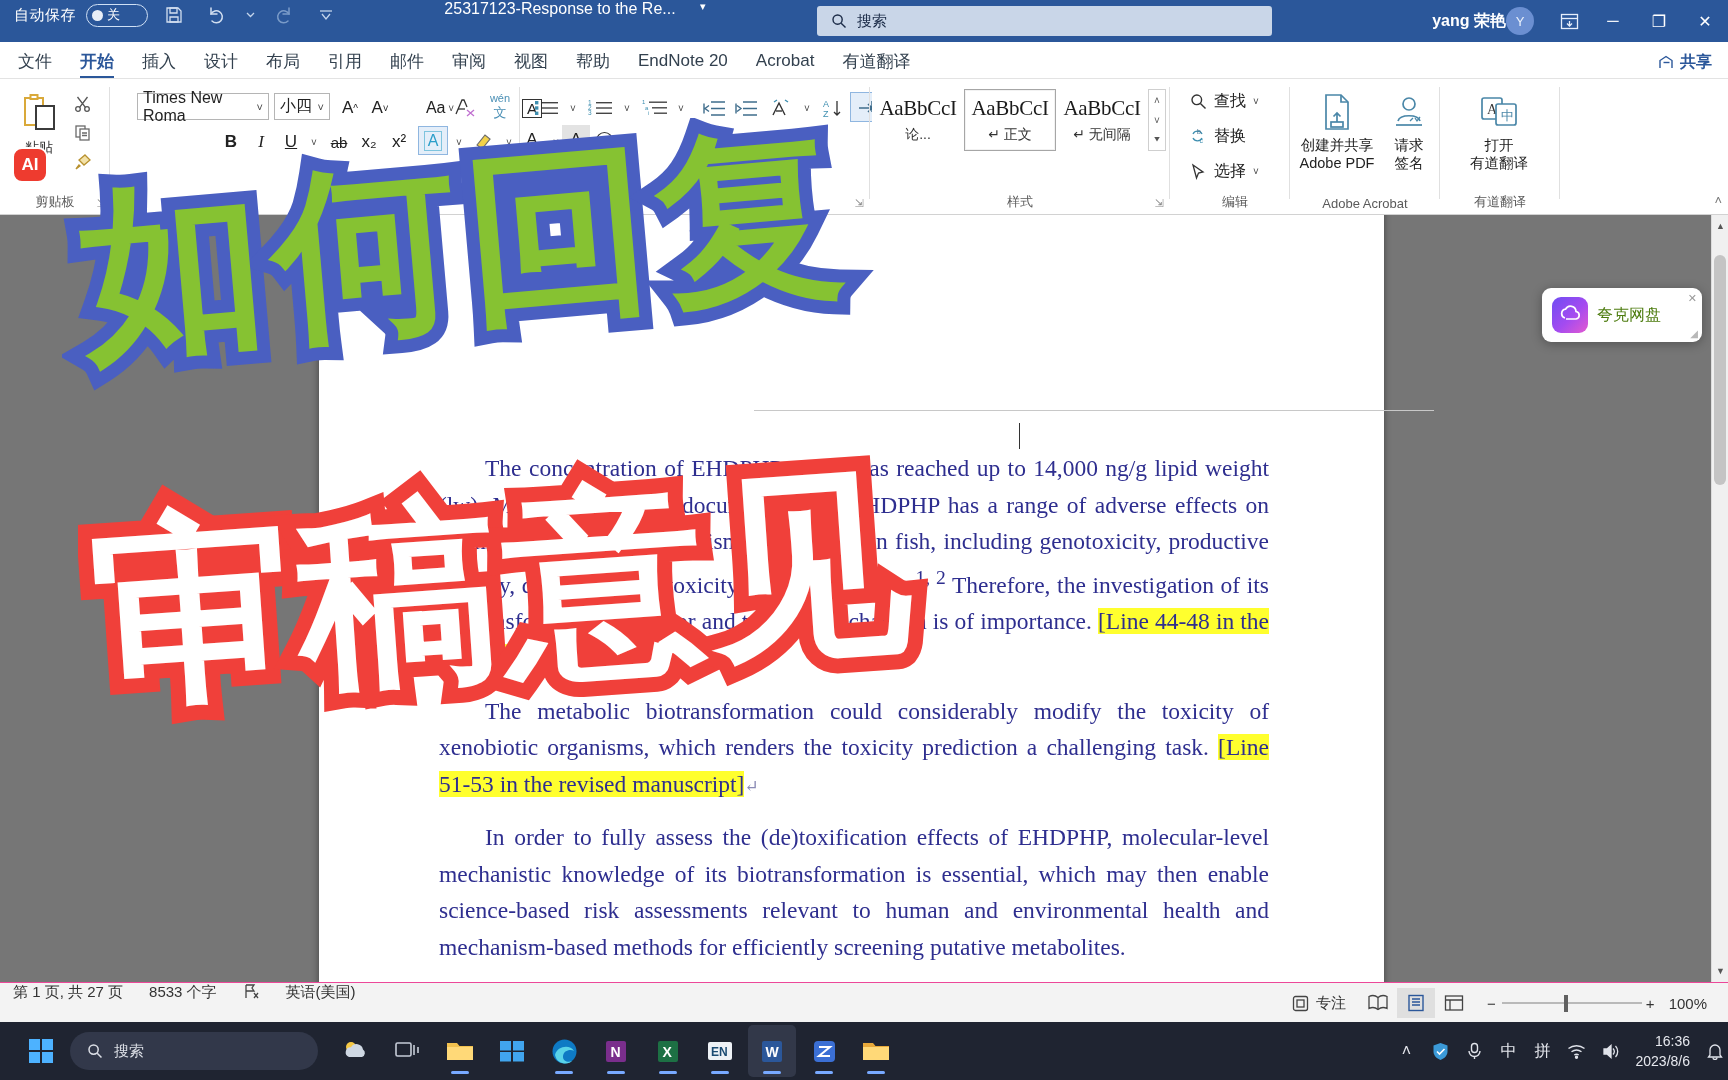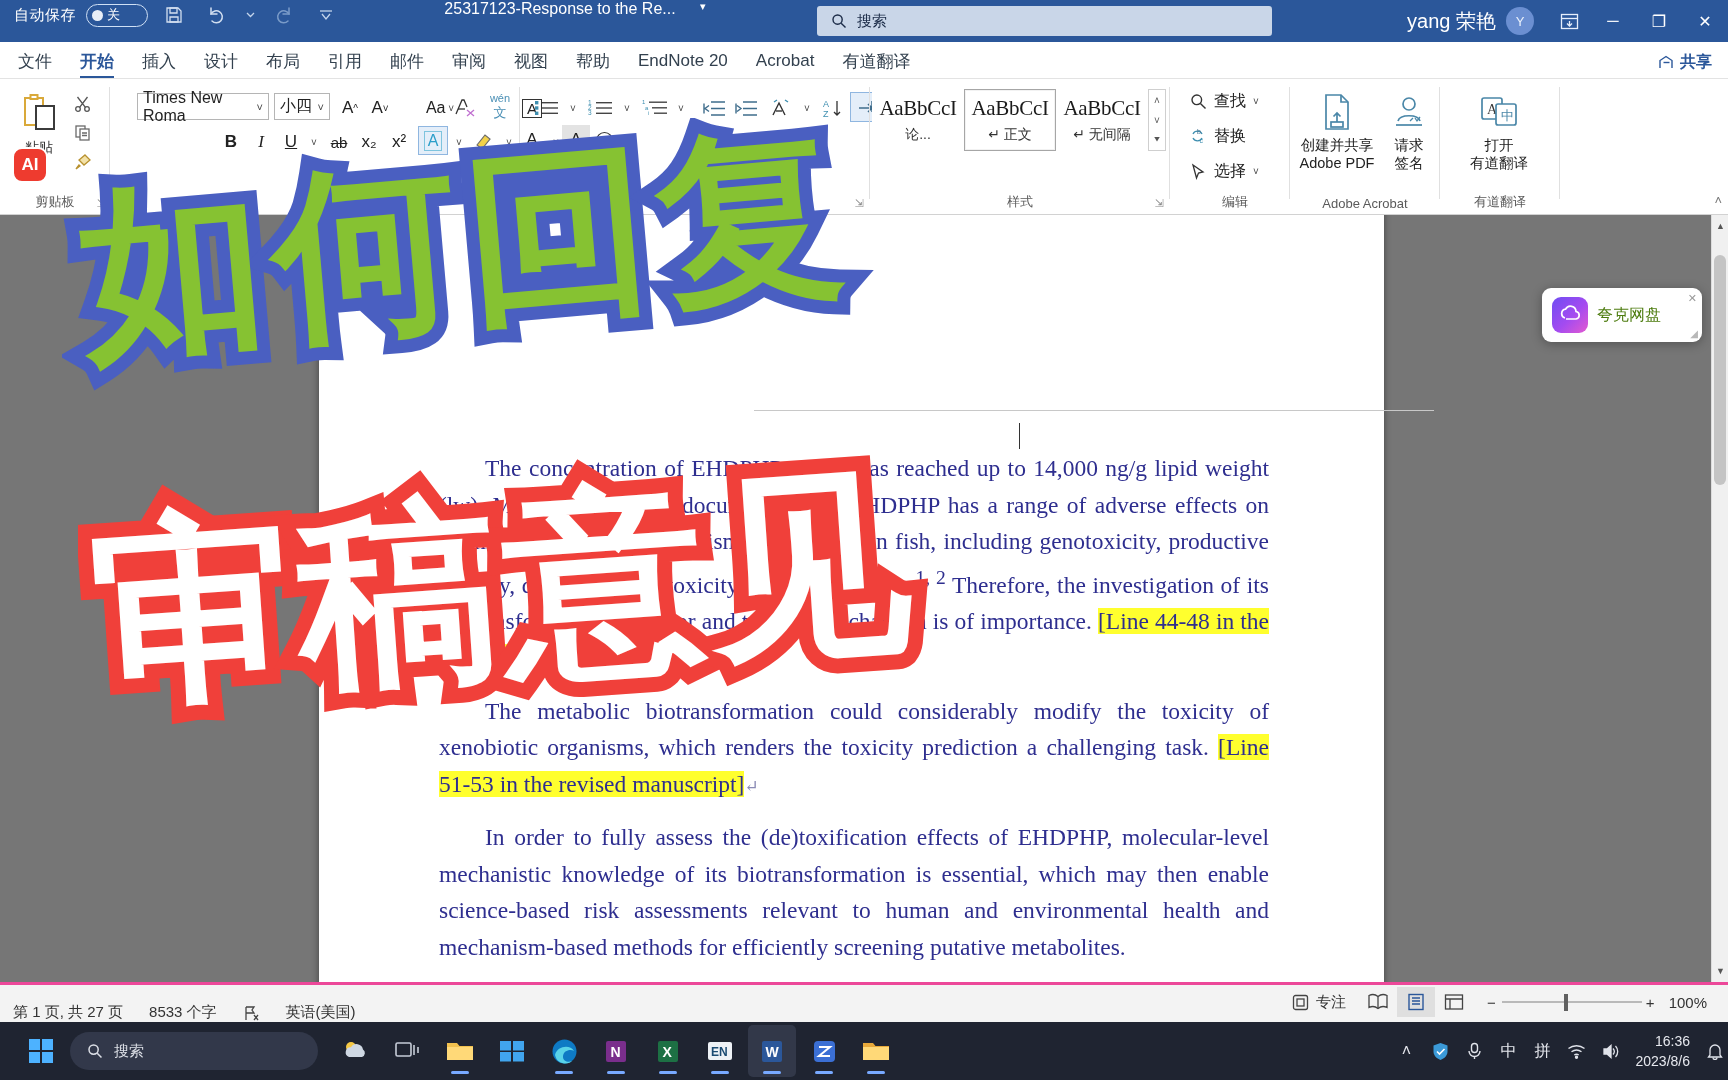--- a/index.html
+++ b/index.html
@@ -34,21 +34,21 @@
   .tb-title-caret { position: absolute; left: 700px; font-size: 11px; }
   .searchbox {
     position: absolute; left: 817px; top: 6px; width: 455px; height: 30px;
     background: #c9d6e8; border-radius: 3px; display: flex; align-items: center;
     padding-left: 14px; gap: 10px; color: #1d2f4d;
   }
   .searchbox .ph { font-size: 15px; color: #1b2b47; }
   .tb-right {
     position: absolute; right: 0; top: 0; height: 42px; display: flex; align-items: center;
   }
-  .user-name { font-size: 20px; margin-right: 10px; white-space: nowrap; }
+  .user-name { font-size: 16px; white-space: nowrap; font-weight: bold; }
   .avatar {
     width: 28px; height: 28px; border-radius: 50%; background: #6b8fd1;
     display: flex; align-items: center; justify-content: center;
     font-size: 13px; color: #e9f0fb; margin-right: 14px;
   }
   .win-btn {
     width: 46px; height: 42px; display: flex; align-items: center; justify-content: center;
     font-size: 16px;
   }
   .ribbon-opt { width: 42px; height: 42px; display: flex; align-items: center; justify-content: center; }
@@ -183,22 +183,22 @@
     background: linear-gradient(135deg,#6f4df2 0%, #a44bf0 55%, #e35ad0 100%);
     display: flex; align-items: center; justify-content: center;
   }
   .quark-text { font-size: 16px; color: #4d7c0f; }
   .quark-close { position: absolute; right: 5px; top: 4px; font-size: 11px; color: #999; }
   .quark-corner { position: absolute; right: 4px; bottom: 3px; font-size: 10px; color: #b8b8b8; }
 
   
   .statusbar {
     position: absolute; top: 982px; left: 0; width: 1728px; height: 40px;
-    background: #f3f3f3; border-top: 3px solid #ec4899;
-    display: flex; align-items: flex-end; font-size: 15px; color: #333;
+    background: #f3f3f3; border-top: 1px solid #ec4899;
+    display: flex; align-items: flex-start; font-size: 15px; color: #333;
   }
   .sbi { display: flex; align-items: center; gap: 7px; padding: 0 13px; white-space: nowrap; }
   .sb-right-group { position: absolute; right: 7px; display: flex; align-items: center; height: 40px; }
   .view-btn {
     width: 38px; height: 30px; display: flex; align-items: center; justify-content: center;
   }
   .view-btn.active { background: #dfdfdf; }
   .zoom-slider { position: relative; width: 140px; height: 30px; display: flex; align-items: center; }
   .zoom-track { width: 100%; height: 2px; background: #b9b9b9; }
   .zoom-knob { position: absolute; left: 62px; width: 4px; height: 17px; background: #606060; }

